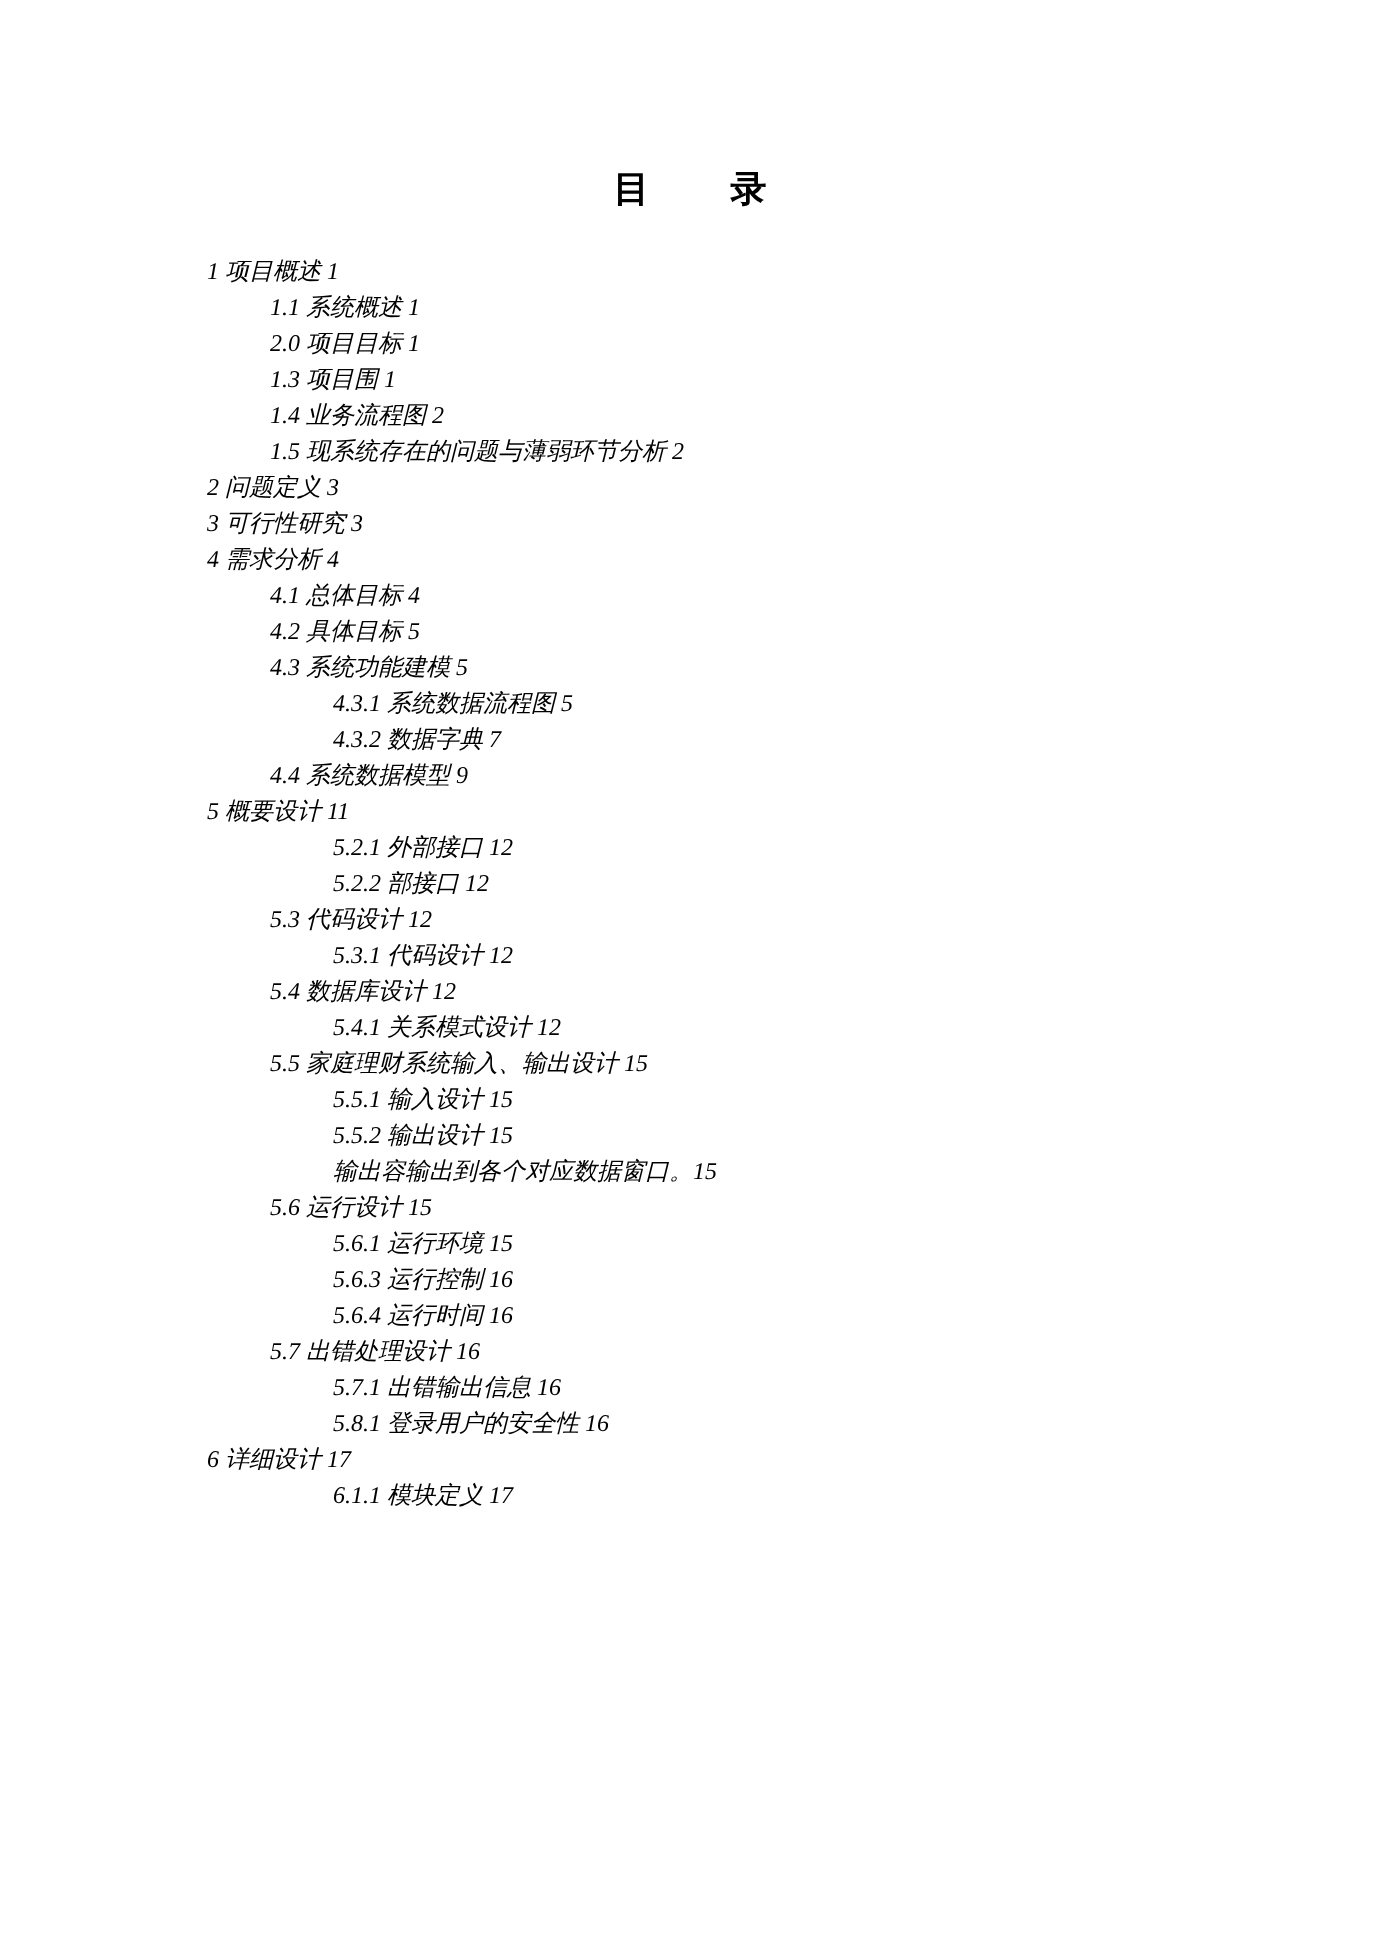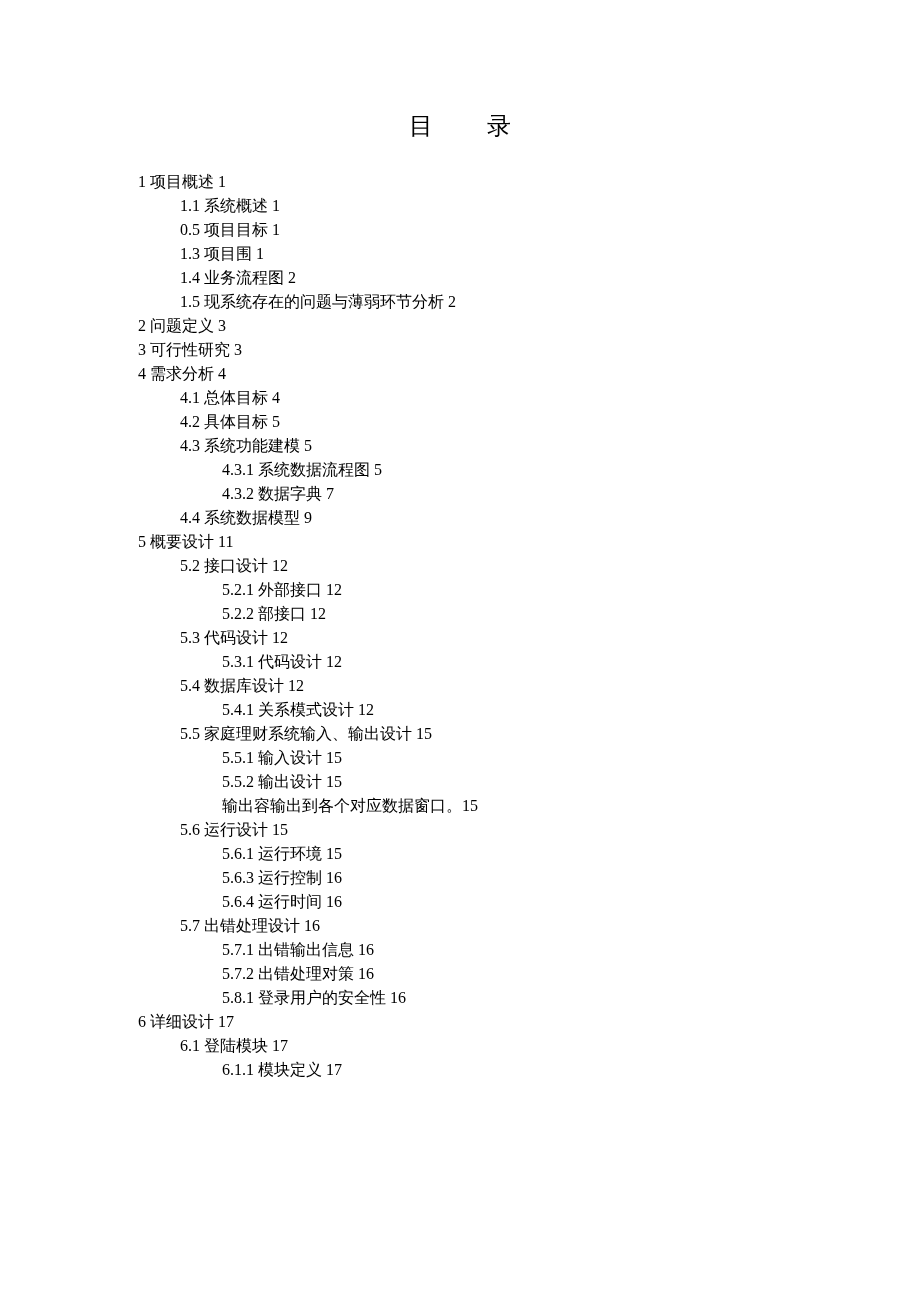--- a/index.html
+++ b/index.html
@@ -12,79 +12,77 @@
       height: 1302px;
       background: #ffffff;
       font-family: "SimSun", "宋体", serif;
       color: #000000;
       padding: 110px 0 0 0;
     }
     .page-title {
       text-align: center;
       font-size: 24px;
       letter-spacing: 24px;
-      font-weight: normal;
+      font-weight: bold;
       margin-bottom: 28px;
       padding-left: 24px;
     }
     .toc {
       padding-left: 138px;
       font-size: 16px;
       line-height: 1.5;
     }
     .lvl1 {
       padding-left: 0;
     }
     .lvl2 {
       padding-left: 42px;
     }
     .lvl3 {
       padding-left: 84px;
     }
     .entry {
       white-space: pre;
+      font-style: italic;
     }
   </style>
 </head>
 <body>
 
 <h1 class="page-title">目  录</h1>
 
 <div class="toc" id="toc-container">
     <div class="entry lvl1">1 项目概述 1</div>
     <div class="entry lvl2">1.1 系统概述 1</div>
-    <div class="entry lvl2">0.5 项目目标 1</div>
+    <div class="entry lvl2">2.0 项目目标 1</div>
     <div class="entry lvl2">1.3 项目围 1</div>
     <div class="entry lvl2">1.4 业务流程图 2</div>
     <div class="entry lvl2">1.5 现系统存在的问题与薄弱环节分析 2</div>
     <div class="entry lvl1">2 问题定义 3</div>
     <div class="entry lvl1">3 可行性研究 3</div>
     <div class="entry lvl1">4 需求分析 4</div>
     <div class="entry lvl2">4.1 总体目标 4</div>
     <div class="entry lvl2">4.2 具体目标 5</div>
     <div class="entry lvl2">4.3 系统功能建模 5</div>
     <div class="entry lvl3">4.3.1 系统数据流程图 5</div>
     <div class="entry lvl3">4.3.2 数据字典 7</div>
     <div class="entry lvl2">4.4 系统数据模型 9</div>
     <div class="entry lvl1">5 概要设计 11</div>
-    <div class="entry lvl2">5.2 接口设计 12</div>
     <div class="entry lvl3">5.2.1 外部接口 12</div>
     <div class="entry lvl3">5.2.2 部接口 12</div>
     <div class="entry lvl2">5.3 代码设计 12</div>
     <div class="entry lvl3">5.3.1 代码设计 12</div>
     <div class="entry lvl2">5.4 数据库设计 12</div>
     <div class="entry lvl3">5.4.1 关系模式设计 12</div>
     <div class="entry lvl2">5.5 家庭理财系统输入、输出设计 15</div>
     <div class="entry lvl3">5.5.1 输入设计 15</div>
     <div class="entry lvl3">5.5.2 输出设计 15</div>
     <div class="entry lvl3">输出容输出到各个对应数据窗口。15</div>
     <div class="entry lvl2">5.6 运行设计 15</div>
     <div class="entry lvl3">5.6.1 运行环境 15</div>
     <div class="entry lvl3">5.6.3 运行控制 16</div>
     <div class="entry lvl3">5.6.4 运行时间 16</div>
     <div class="entry lvl2">5.7 出错处理设计 16</div>
     <div class="entry lvl3">5.7.1 出错输出信息 16</div>
-    <div class="entry lvl3">5.7.2 出错处理对策 16</div>
     <div class="entry lvl3">5.8.1 登录用户的安全性 16</div>
     <div class="entry lvl1">6 详细设计 17</div>
-    <div class="entry lvl2">6.1 登陆模块 17</div>
     <div class="entry lvl3">6.1.1 模块定义 17</div>
   </div>
 
 </body></html>

